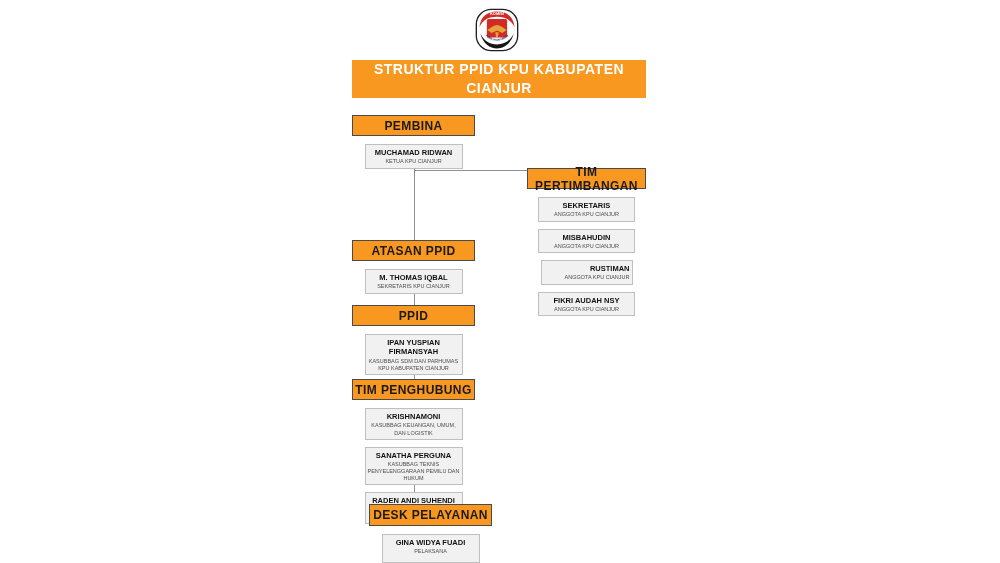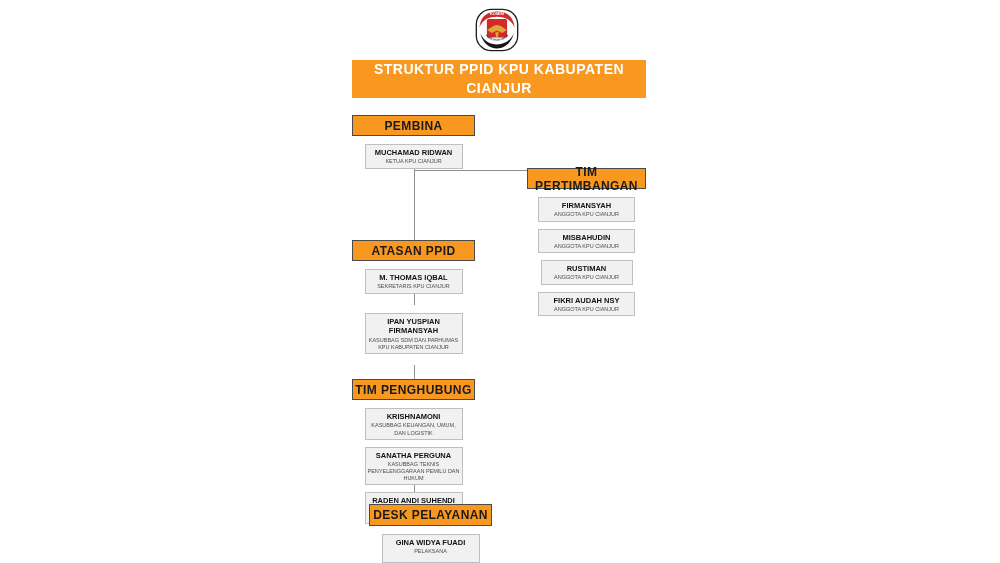--- a/index.html
+++ b/index.html
@@ -74,46 +74,47 @@
     <div class="ghead">PEMBINA</div>
     <div class="member">
       <div class="mname">MUCHAMAD RIDWAN</div>
       <div class="mrole">KETUA KPU CIANJUR</div>
     </div>
   </div>
 
   <div class="group" style="left:527px; top:168px; width:119px;">
     <div class="ghead">TIM PERTIMBANGAN</div>
     <div class="member" style="width:97px;">
-      <div class="mname">FIRMANSYAH</div>
+      <div class="mname">SEKRETARIS</div>
       <div class="mrole">ANGGOTA KPU CIANJUR</div>
     </div>
     <div class="member" style="width:97px;">
       <div class="mname">MISBAHUDIN</div>
       <div class="mrole">ANGGOTA KPU CIANJUR</div>
     </div>
-    <div class="member" style="width:92px;">
+    <div class="member" style="width:92px;text-align:right;">
       <div class="mname">RUSTIMAN</div>
       <div class="mrole">ANGGOTA KPU CIANJUR</div>
     </div>
     <div class="member" style="width:97px;">
       <div class="mname">FIKRI AUDAH NSY</div>
       <div class="mrole">ANGGOTA KPU CIANJUR</div>
     </div>
   </div>
 
   <div class="group" style="left:352px; top:240px; width:123px;">
     <div class="ghead">ATASAN PPID</div>
     <div class="member">
       <div class="mname">M. THOMAS IQBAL</div>
       <div class="mrole">SEKRETARIS KPU CIANJUR</div>
     </div>
   </div>
 
   <div class="group" style="left:352px; top:305px; width:123px;">
+    <div class="ghead">PPID</div>
     <div class="member">
       <div class="mname">IPAN YUSPIAN FIRMANSYAH</div>
       <div class="mrole">KASUBBAG SDM DAN PARHUMAS KPU KABUPATEN CIANJUR</div>
     </div>
   </div>
 
   <div class="group" style="left:352px; top:379px; width:123px;">
     <div class="ghead">TIM PENGHUBUNG</div>
     <div class="member">
       <div class="mname">KRISHNAMONI</div>

